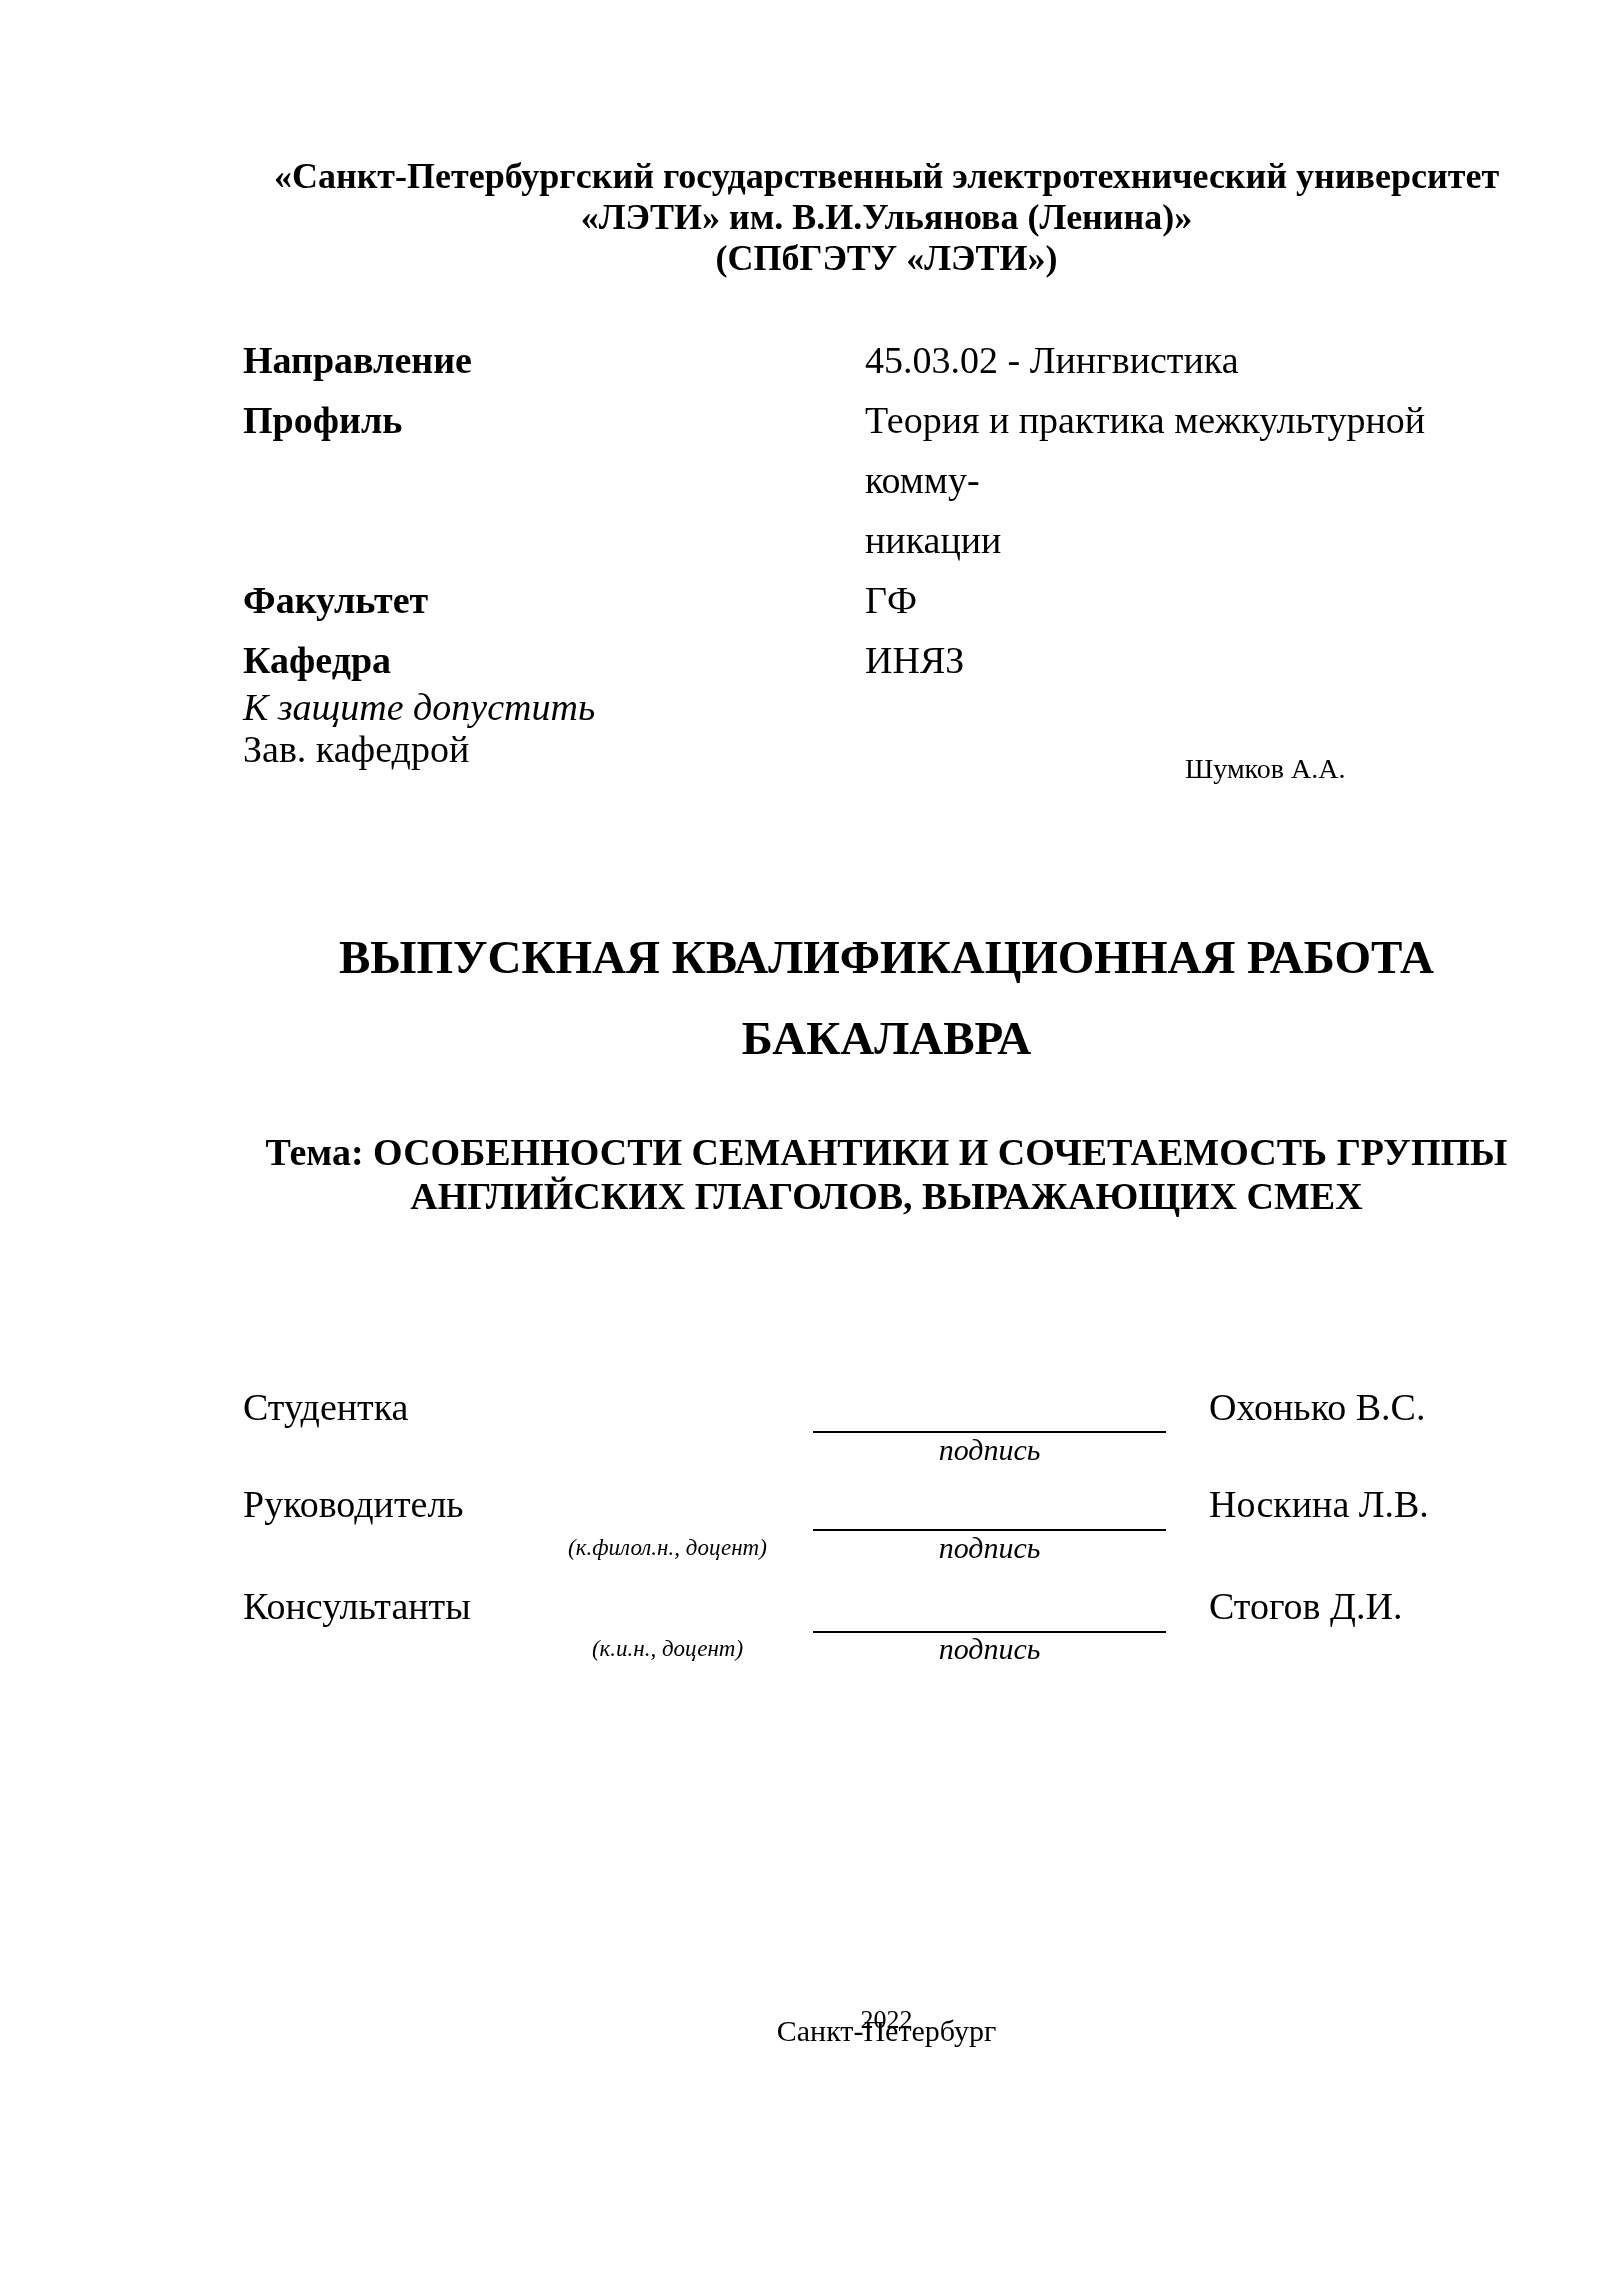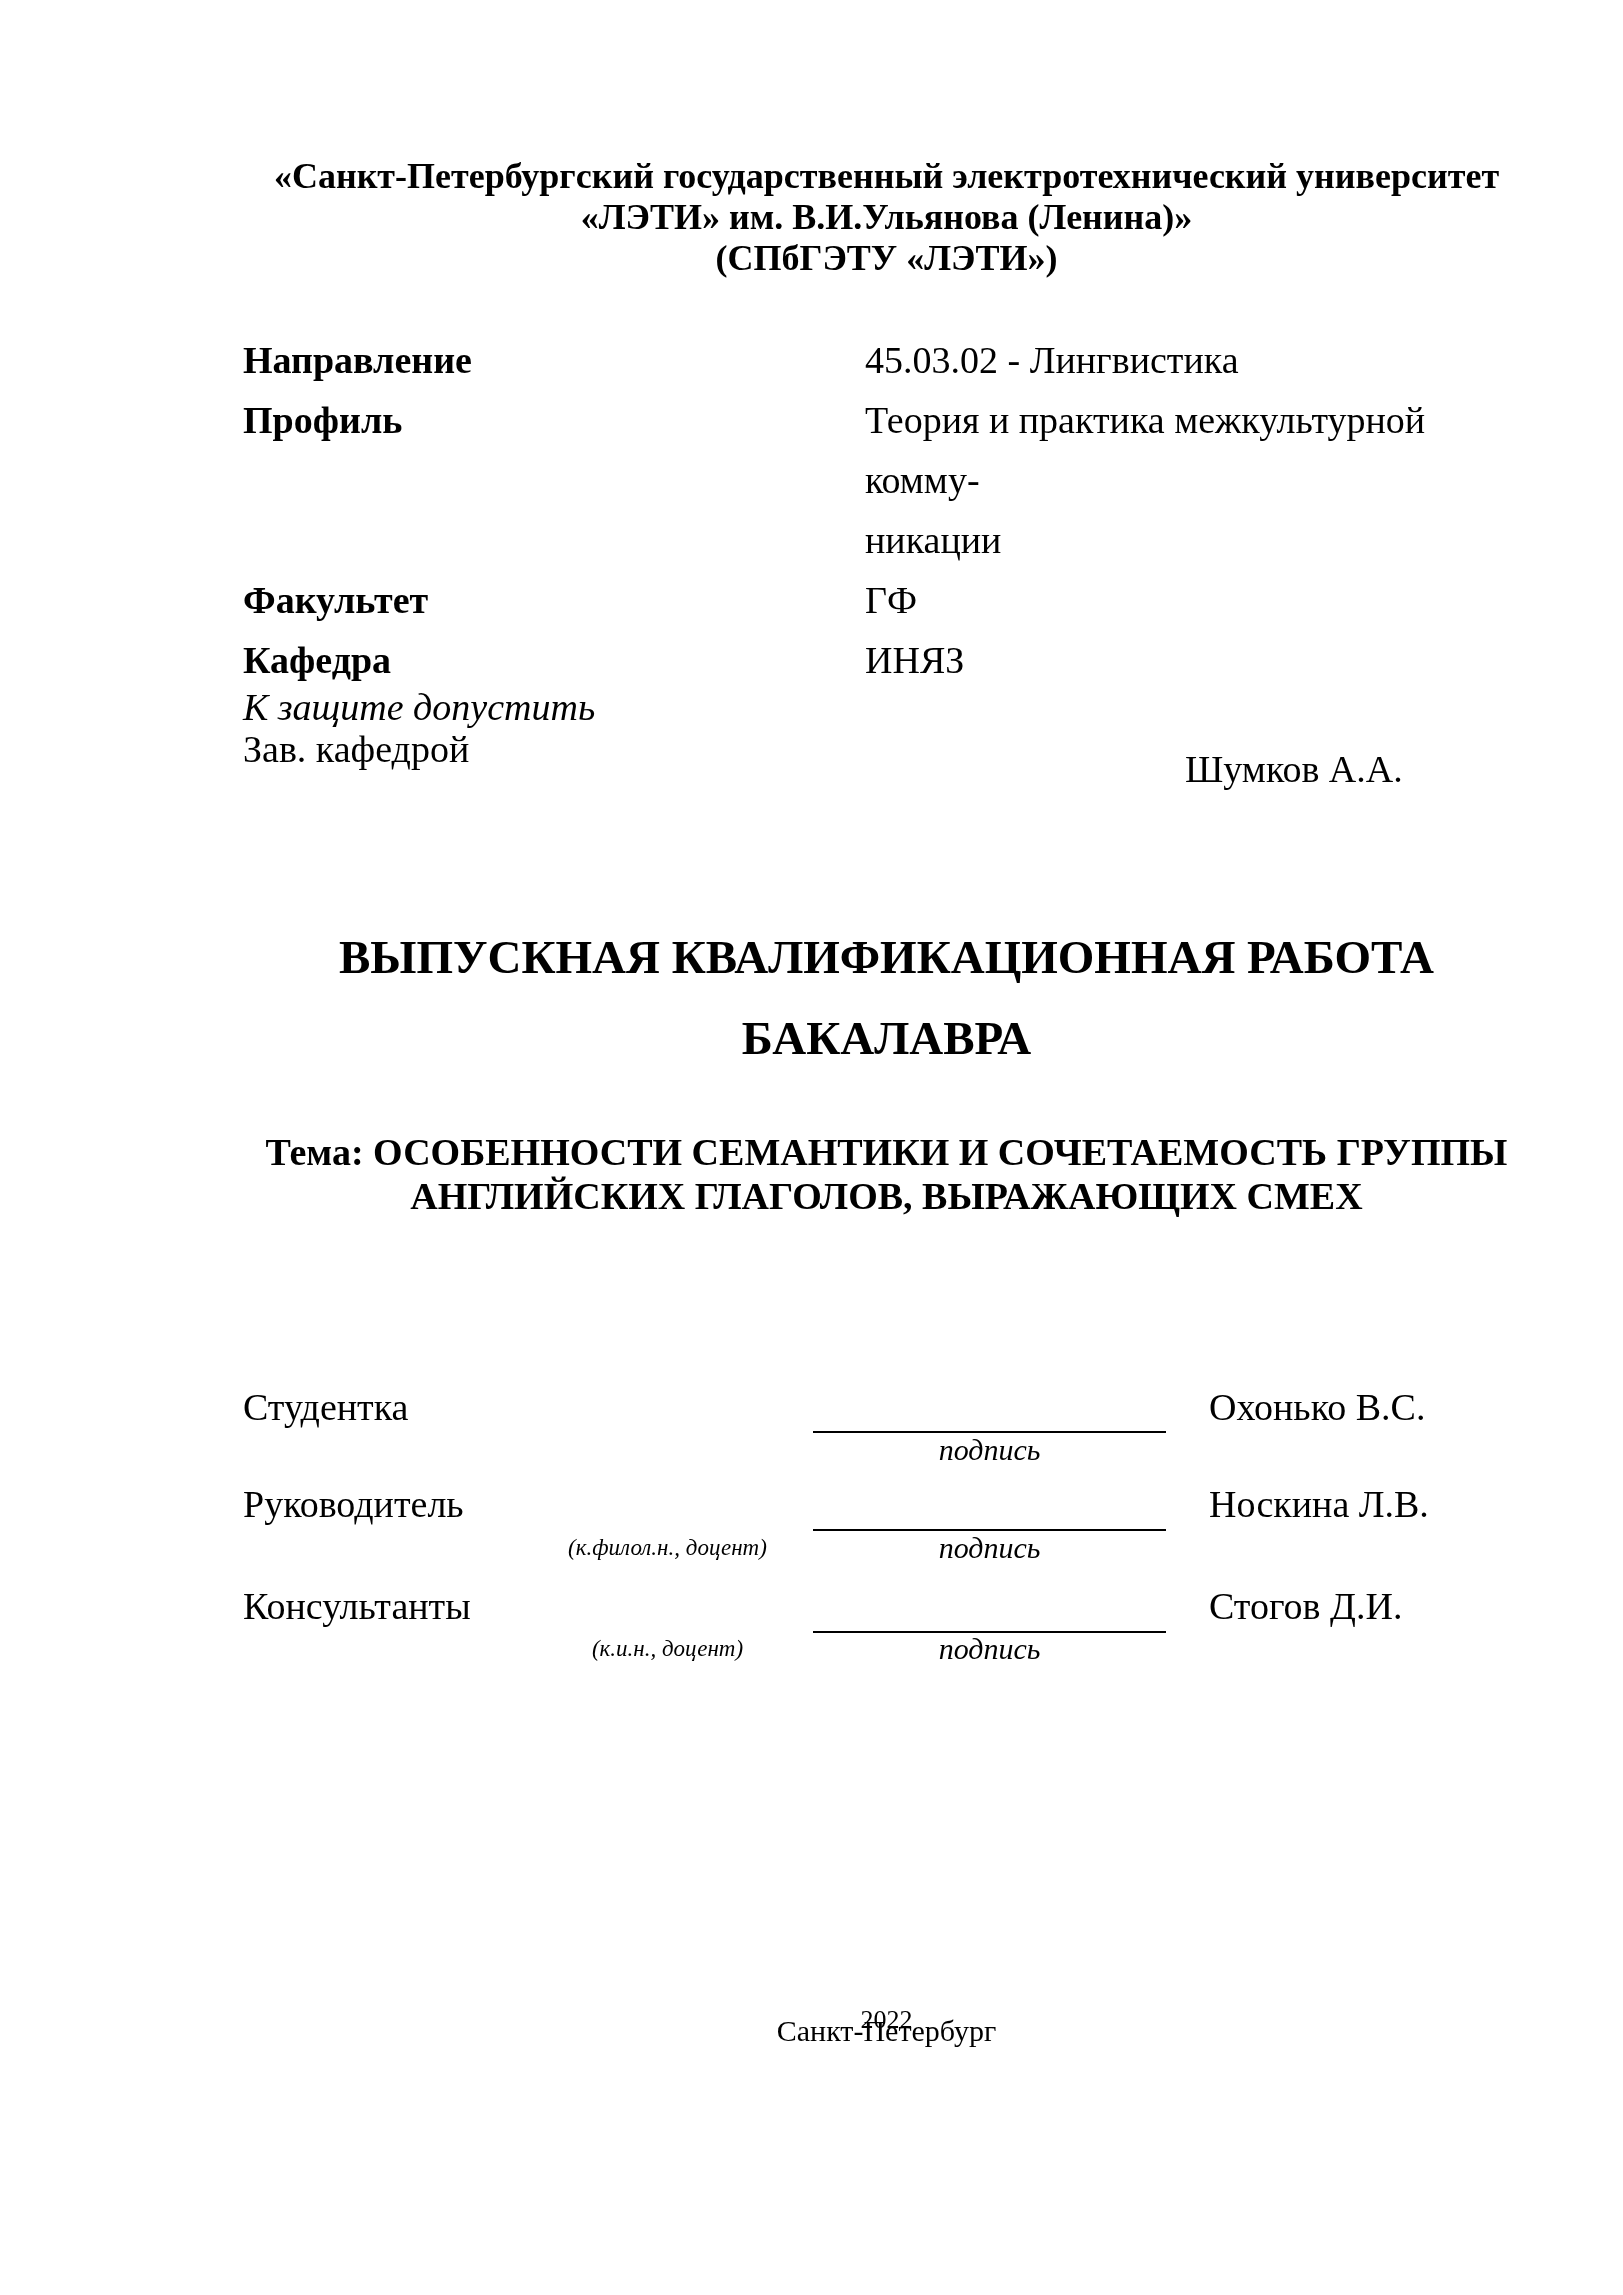--- a/index.html
+++ b/index.html
@@ -58,21 +58,21 @@
   }
   .zav-role {
     top: 727px;
     left: 243px;
     font-size: 38px;
     line-height: 44px;
   }
   .zav-name {
     top: 747px;
     left: 1185px;
-    font-size: 38px;
+    font-size: 28px;
     line-height: 44px;
   }
 
   
   .work-title-1 {
     top: 931px;
     font-size: 47px;
     font-weight: bold;
     line-height: 52px;
   }

